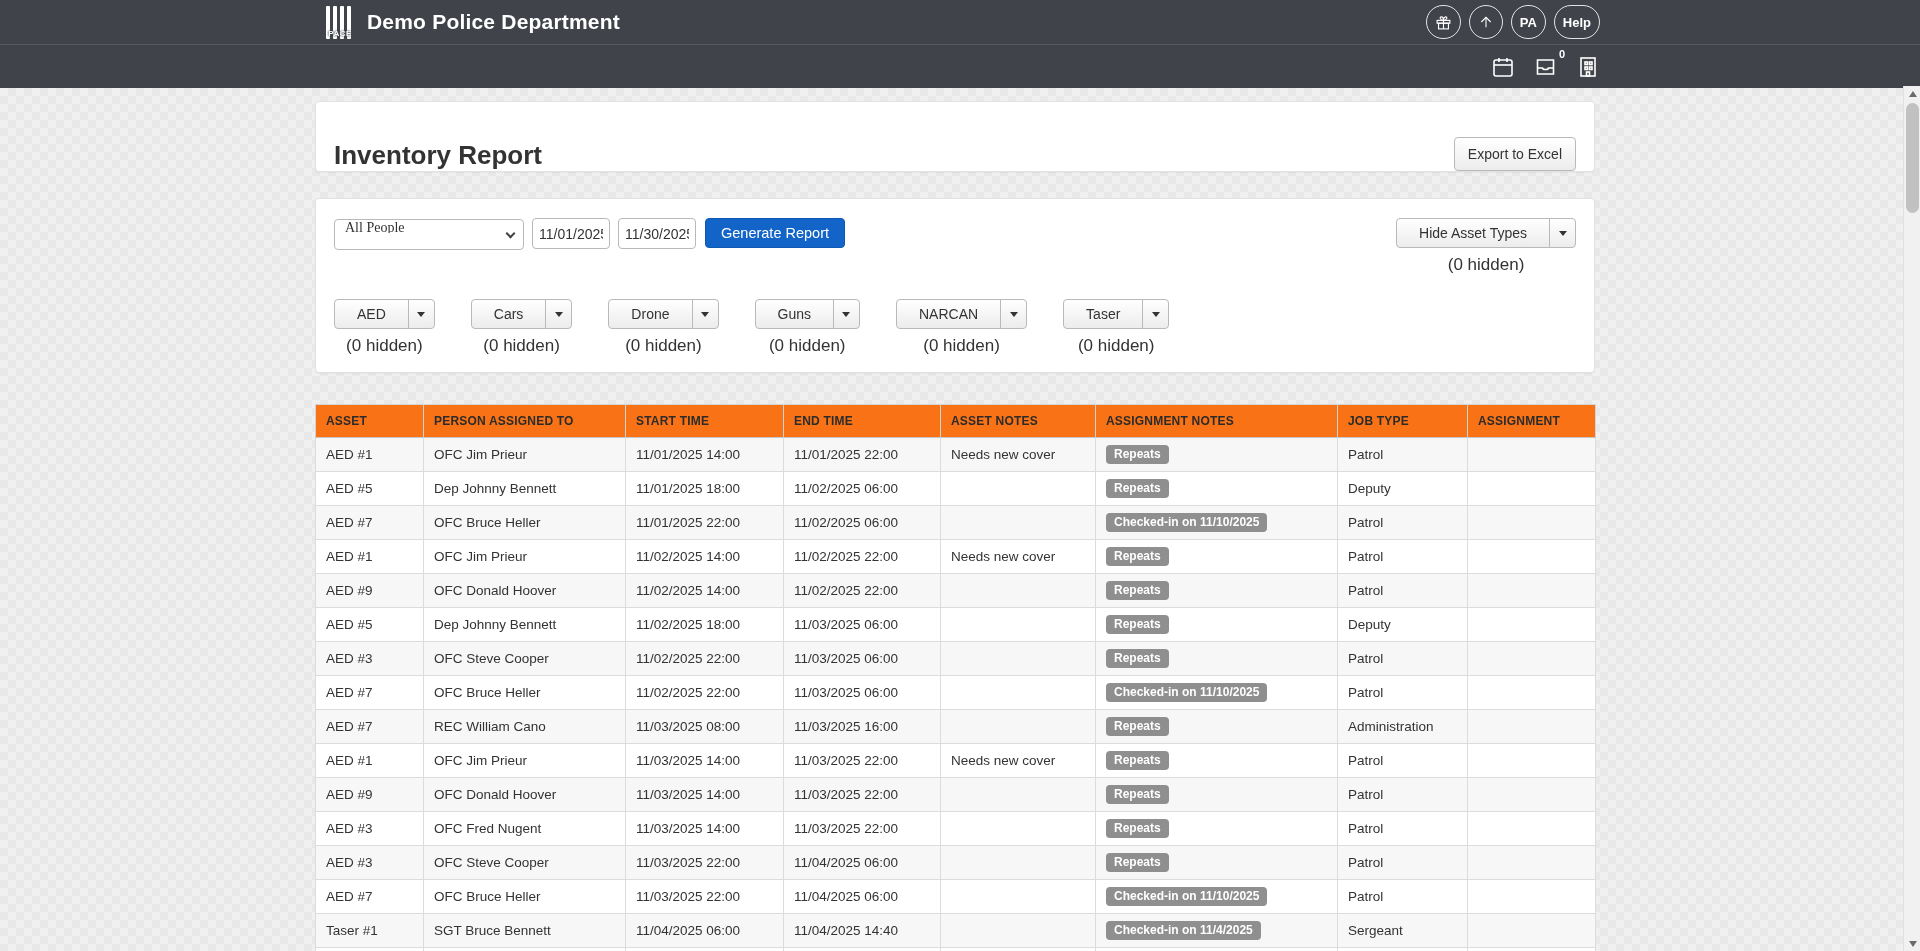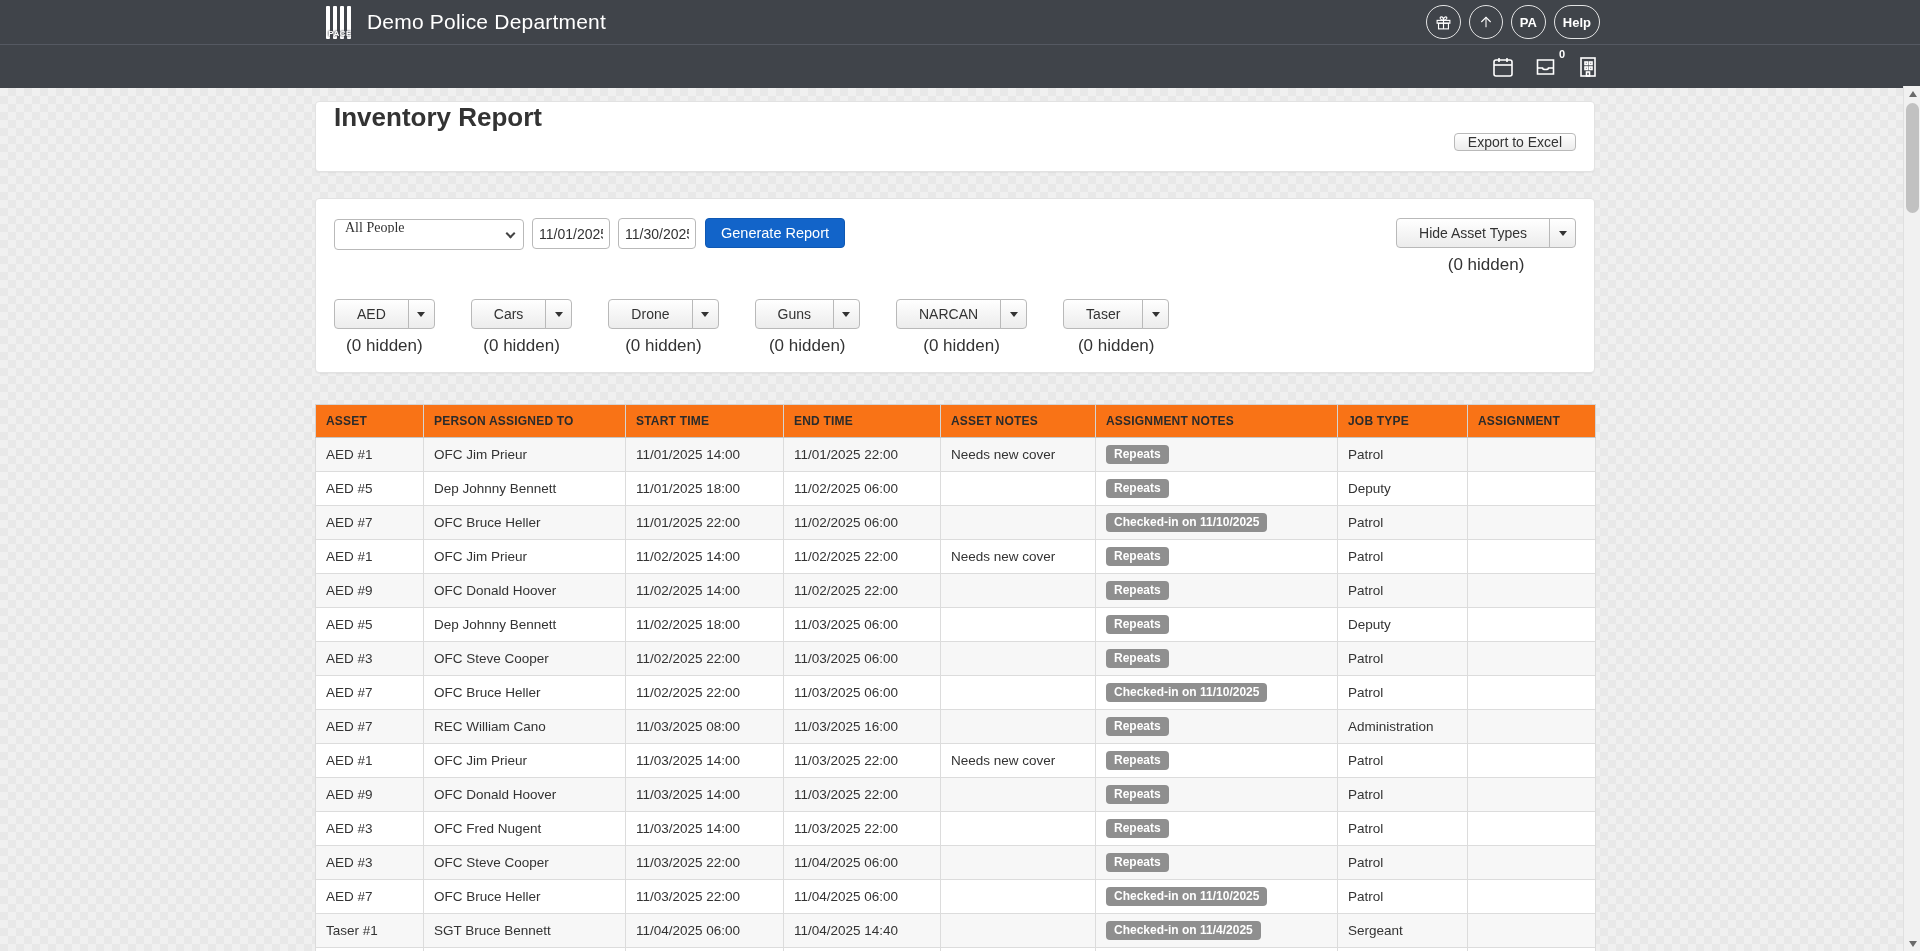--- a/index.html
+++ b/index.html
@@ -14,21 +14,21 @@
   
   .header { width:100%; height:88px; background:#40444a; position:relative; }
   .header-top { height:45px; display:flex; align-items:center;
     border-bottom:1px solid #555962; padding:0 20px 0 325px; }
   .logo { width:30px; height:33px; position:relative; display:flex; gap:3px;
     padding:0 1px; margin-right:12px; }
   .logo .bar { width:4px; height:100%; background:#fff; border-radius:1px; }
   .logo .logo-text { position:absolute; left:0; bottom:1px; width:100%;
     font-size:8px; font-weight:bold; color:#fff; letter-spacing:.5px;
     text-shadow:0 0 2px #40444a, 0 0 2px #40444a; text-align:center; }
-  .app-title { color:#fff; font-size:21px; font-weight:normal; letter-spacing:.2px; }
+  .app-title { color:#fff; font-size:21px; font-weight:bold; letter-spacing:.2px; }
   .header-top-right { margin-left:auto; display:flex; align-items:center; gap:8px;
     padding-right:300px; }
   .circle-btn { min-width:34px; height:34px; border:1px solid rgba(255,255,255,.85);
     border-radius:17px; display:flex; align-items:center; justify-content:center;
     color:#fff; font-size:13px; font-weight:bold; background:transparent;
     cursor:pointer; padding:0 8px; }
   .circle-btn svg { stroke:#fff; fill:none; stroke-width:1.6; }
   .header-nav { height:43px; display:flex; align-items:center; padding:0 20px 0 325px; }
   .nav-item { color:#fff; font-size:15px; font-weight:bold; padding:6px 12px;
     margin-right:14px; cursor:pointer; border-radius:4px; display:flex;
@@ -40,25 +40,25 @@
     padding-right:300px; }
   .hdr-icon { position:relative; cursor:pointer; display:flex; }
   .hdr-icon svg { stroke:#fff; fill:none; stroke-width:1.6; }
   .icon-badge { position:absolute; top:-7px; right:-7px; color:#fff; font-size:11px;
     font-weight:bold; }
 
   
   .container { margin-left:315px; width:1280px; }
   .card { background:#fff; border:1px solid #e2e2e2; border-radius:4px;
     box-shadow:0 1px 1px rgba(0,0,0,.04); }
-  .title-card { margin-top:13px; height:71px; display:flex; align-items:flex-start;
-    padding:0 18px;flex-direction:column; }
+  .title-card { margin-top:13px; height:71px; display:flex; align-items:flex-end;
+    padding:0 18px; }
   .page-title { font-size:26px; font-weight:bold; color:#333; }
   .btn-default { background:linear-gradient(#ffffff,#ececec); border:1px solid #b9b9b9;
-    border-radius:4px; color:#333; font-size:14px; padding:0 13px; cursor:pointer;
+    border-radius:4px; color:#333; font-size:14px; padding:8px 13px; cursor:pointer;
     font-family:inherit; }
   .export-btn { margin-left:auto; }
 
   .filter-card { margin-top:26px; padding:19px 18px 16px 18px; }
   .filter-row1 { display:flex; align-items:flex-start; }
   .select-wrap { position:relative; }
   .people-select { appearance:none; -webkit-appearance:none; width:190px; height:31px;
     border:1px solid #b9b9b9; border-radius:4px; background:#fff; color:#333;
     font-size:14px; padding:0 26px 16px 10px; font-family:Liberation Serif, serif; cursor:pointer; }
   .select-wrap .sel-chev { position:absolute; right:10px; top:12px; width:7px; height:7px;

